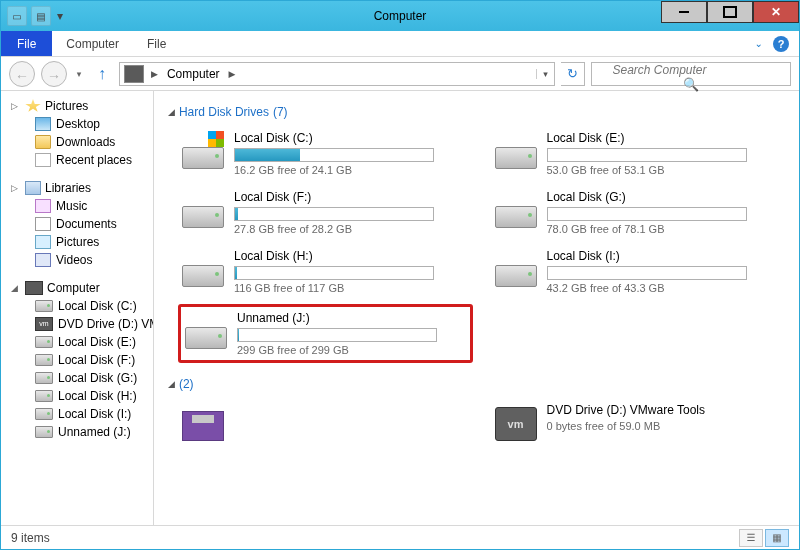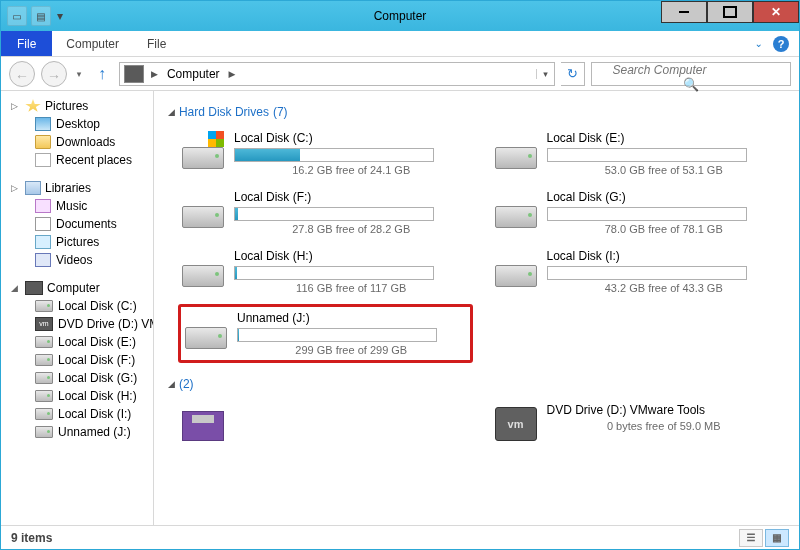--- a/index.html
+++ b/index.html
@@ -75,24 +75,24 @@
 .drv-case{ position:absolute; bottom:0; width:42px; height:22px; background:linear-gradient(#e8e8e8,#b8b8b8); border:1px solid #888; border-radius:2px;}
 .drv-case::after{content:"";position:absolute;right:4px;top:6px;width:4px;height:4px;background:#7dc47d;border-radius:50%;}
 .drv-flag{ position:absolute; top:0; right:0; width:16px; height:16px; background:conic-gradient(#f25022 0 25%,#7fba00 25% 50%,#ffb900 50% 75%,#00a4ef 75% 100%);}
 .drv-floppy{ position:absolute;bottom:0;width:42px;height:30px;background:#7a4ea8;border:1px solid #5a3a80;}
 .drv-floppy::after{content:"";position:absolute;left:9px;top:3px;width:22px;height:8px;background:#c8c8c8;}
 .drv-dvd{ position:absolute;bottom:0;width:42px;height:34px;background:#606060;border:1px solid #333;border-radius:3px;color:#ddd;font-size:11px;font-weight:bold;display:flex;align-items:center;justify-content:center;}
 .drv-info{ flex:1; min-width:0; }
 .drv-name{ color:#000; margin-bottom:3px; white-space:nowrap; overflow:hidden; text-overflow:ellipsis;}
 .drv-bar{ width:200px; max-width:100%; height:14px; border:1px solid #b0b0b0; background:#fff; margin-bottom:2px; position:relative;}
 .drv-fill{ height:100%; background:linear-gradient(#4db8d8,#2698c0); }
-.drv-free{ color:#6a6a6a; font-size:11px;text-align:center; }
-
-
-.status{ height:24px; border-top:1px solid #d8d8d8; display:flex; align-items:center; padding:0 10px;font-weight:bold; }
+.drv-free{ color:#6a6a6a; font-size:11px; }
+
+
+.status{ height:24px; border-top:1px solid #d8d8d8; display:flex; align-items:center; padding:0 10px; }
 .status .cnt{ color:#444; }
 .status .views{ margin-left:auto; display:flex; gap:2px; }
 .viewbtn{ width:24px; height:18px; border:1px solid #c8c8c8; background:#f6f6f6; display:flex;align-items:center;justify-content:center; font-size:10px; color:#666;}
 .viewbtn.active{ background:#cce8ff; border-color:#7ab8e0;}
 </style>
 </head>
 <body>
 
 <div class="titlebar">
   <div class="qat">

